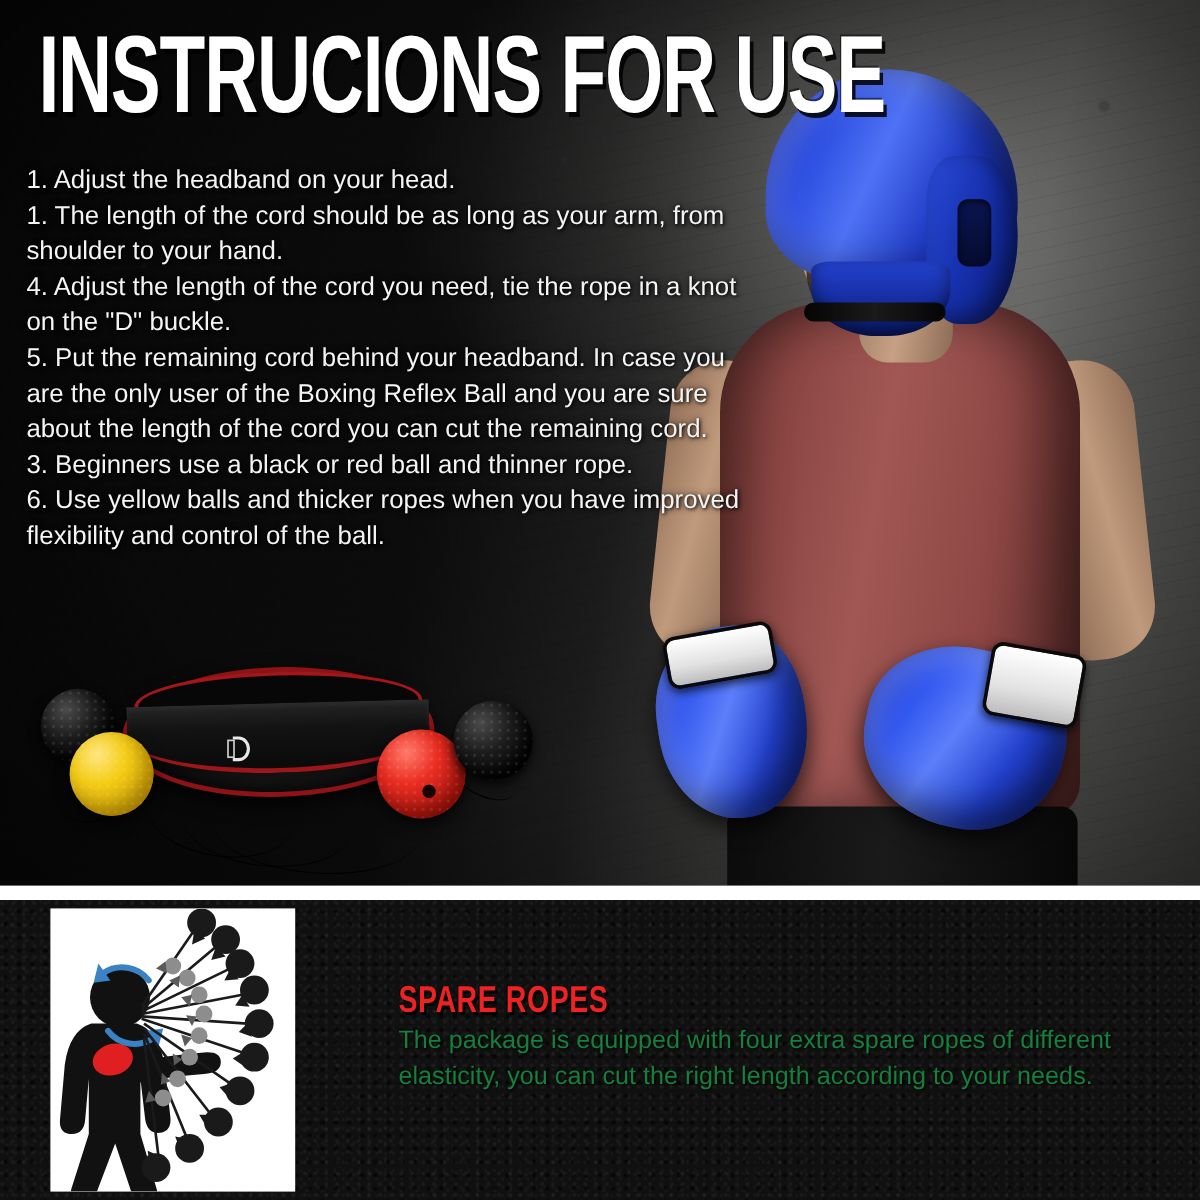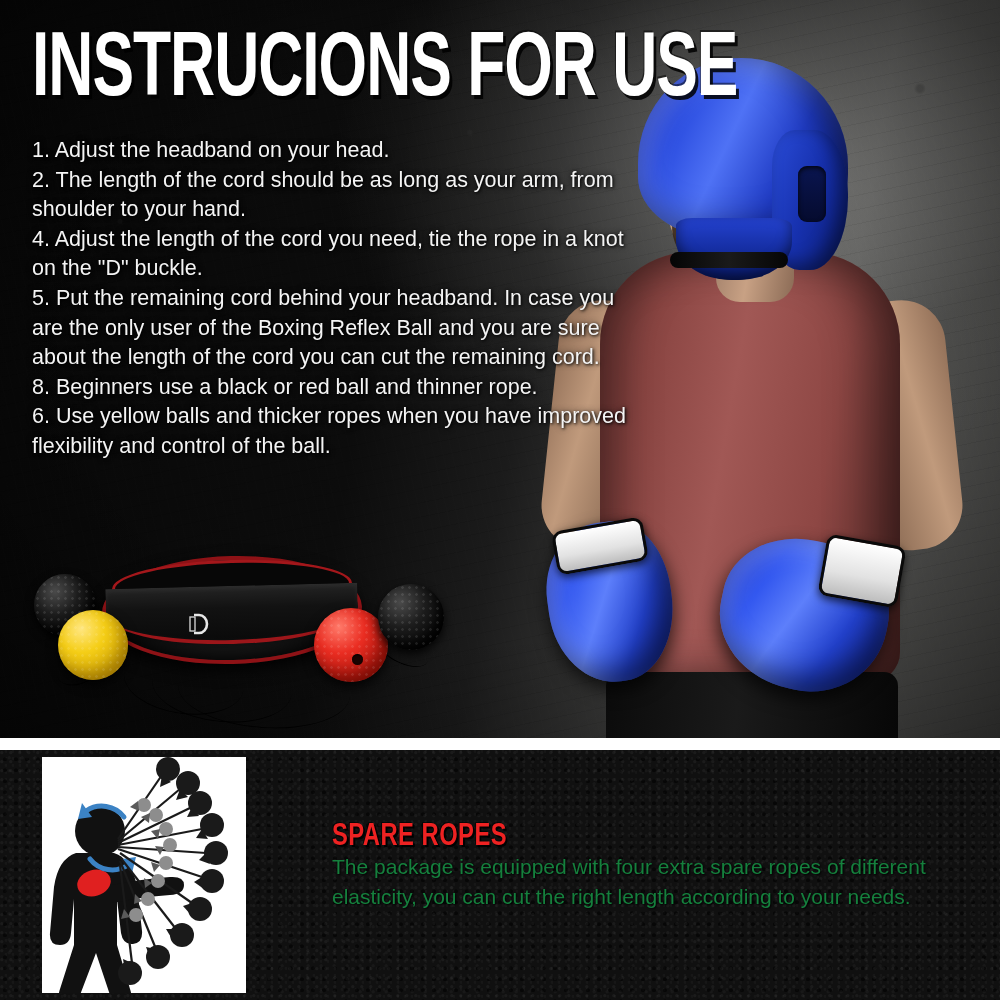--- a/index.html
+++ b/index.html
@@ -45,21 +45,21 @@
     font-weight:bold; font-size:63px; line-height:62px;
     letter-spacing:-1px;
     transform:scaleY(1.45) scaleX(.99); transform-origin:left top;
     white-space:nowrap;
     text-shadow:3px 3px 0 rgba(0,0,0,.85), -1px -1px 0 rgba(0,0,0,.5);
     z-index:6;
   }
 
   
   .instructions{
-    position:absolute; left:32px; top:136px; width:600px;
+    position:absolute; left:22px; top:136px; width:600px;
     z-index:6;
   }
   .instructions p{
     color:#f4f4f4; font-size:21.5px; line-height:29.6px;
     font-family:"Liberation Sans", sans-serif;
     text-shadow:1px 1px 3px rgba(0,0,0,.95), 0 0 6px rgba(0,0,0,.7);
     margin:0;
   }
 
   
@@ -266,24 +266,24 @@
       <div class="bx cuff cuff-r"></div>
     </div>
 
     <div class="grunge"></div>
     <div class="vignette"></div>
 
     <div class="title">INSTRUCIONS FOR USE</div>
 
     <div class="instructions">
       <p>1. Adjust the headband on your head.</p>
-      <p>2. The length of the cord should be as long as your arm, from shoulder to your hand.</p>
+      <p>1. The length of the cord should be as long as your arm, from shoulder to your hand.</p>
       <p>4. Adjust the length of the cord you need, tie the rope in a knot on the "D" buckle.</p>
       <p>5. Put the remaining cord behind your headband. In case you are the only user of the Boxing Reflex Ball and you are sure about the length of the cord you can cut the remaining cord.</p>
-      <p>8. Beginners use a black or red ball and thinner rope.</p>
+      <p>3. Beginners use a black or red ball and thinner rope.</p>
       <p>6. Use yellow balls and thicker ropes when you have improved flexibility and control of the ball.</p>
     </div>
 
     <div class="product">
       <div class="band"></div>
       <div class="band-inner"></div>
       <div class="band-face"></div>
 
       <div class="cord" style="left:104px; top:122px; width:120px; height:64px; transform:rotate(8deg);"></div>
       <div class="cord" style="left:132px; top:124px; width:140px; height:70px; transform:rotate(6deg);"></div>

